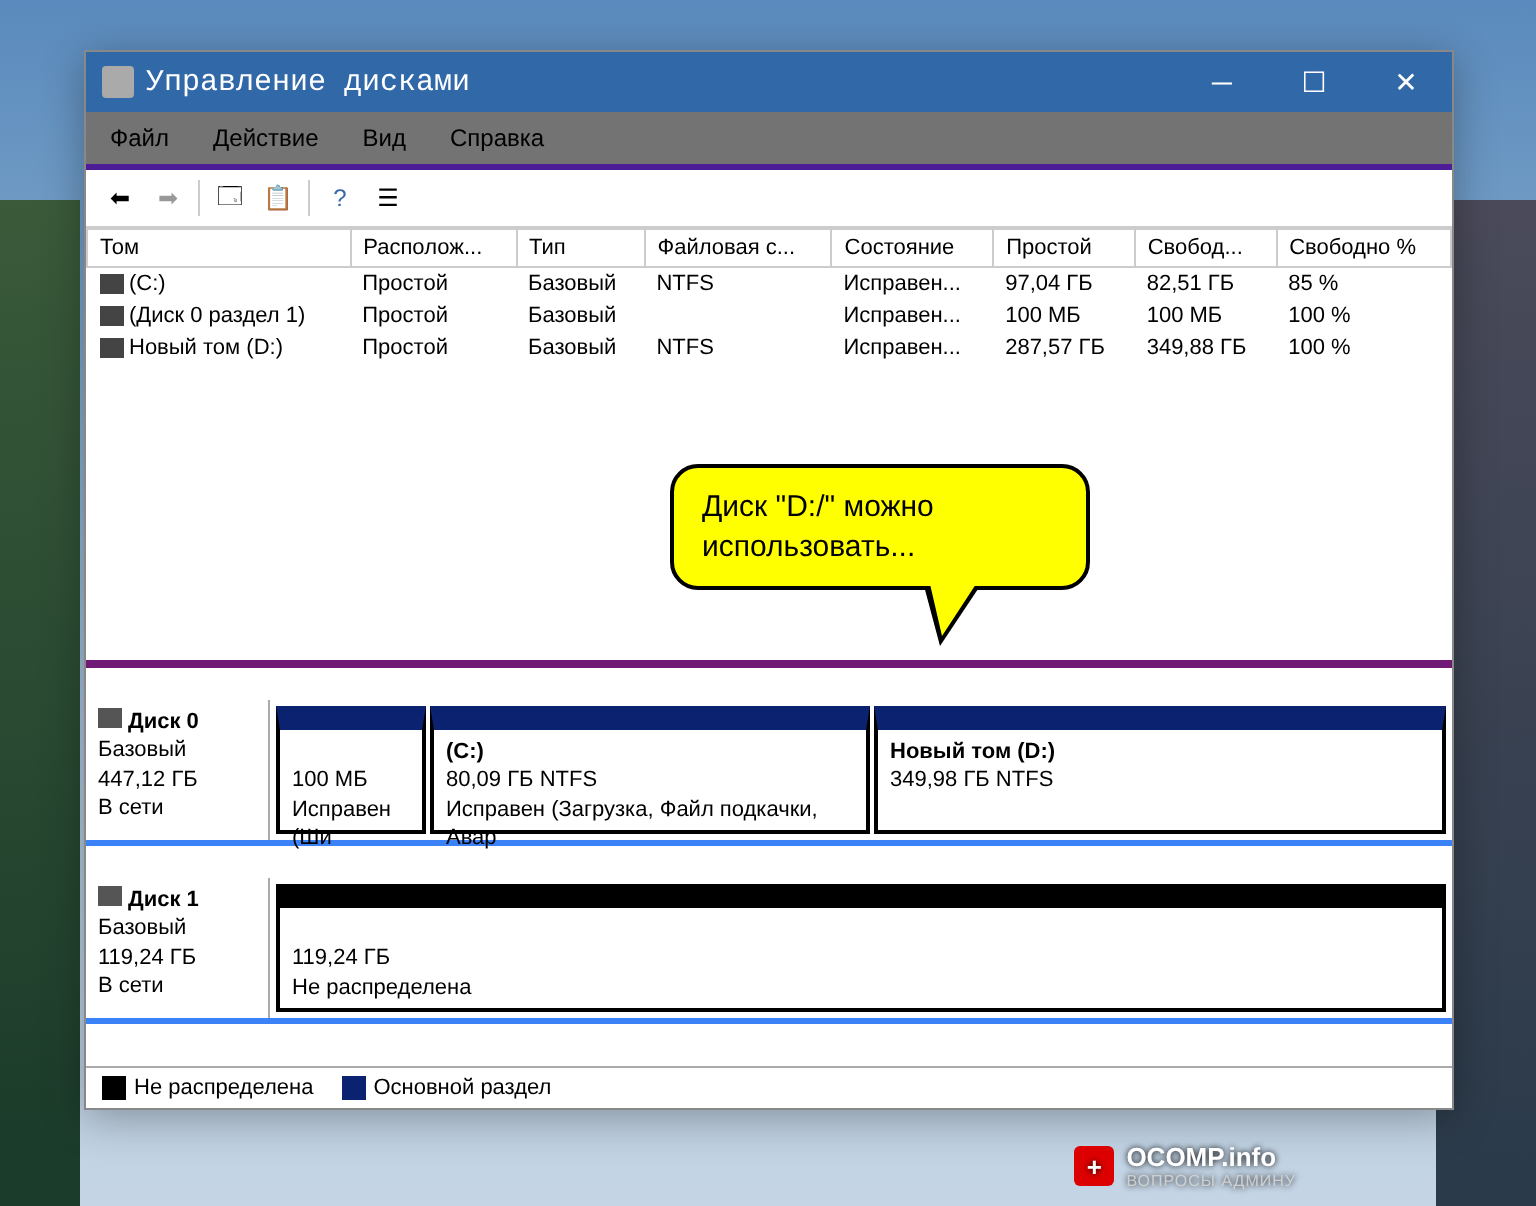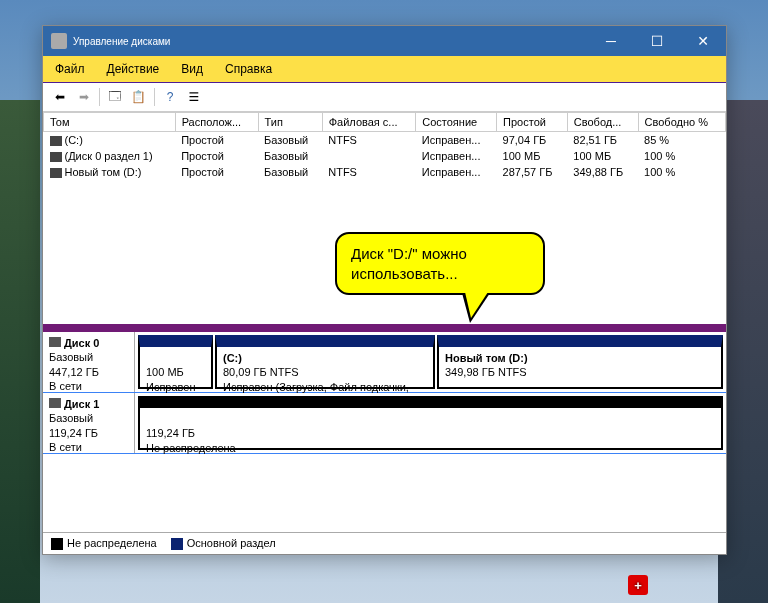--- a/index.html
+++ b/index.html
@@ -6,41 +6,41 @@
     body { font-family: "Segoe UI", Tahoma, sans-serif; font-size: 12px; background: linear-gradient(to bottom, #5a8abd 0%, #7da5c8 30%, #a5c0d8 60%, #c5d5e5 100%); width: 768px; height: 603px; position: relative; overflow: hidden; }
     
     
     body::before { content: ''; position: absolute; left: 0; top: 100px; width: 40px; height: 503px; background: linear-gradient(to bottom, #3a5a3a, #1a3a2a); z-index: 0; }
     body::after { content: ''; position: absolute; right: 0; top: 100px; width: 50px; height: 503px; background: linear-gradient(to bottom, #4a4a5a, #2a3a4a); z-index: 0; }
     
     .window { position: absolute; left: 42px; top: 25px; width: 685px; height: 530px; background: #fff; border: 1px solid #888; box-shadow: 0 4px 20px rgba(0,0,0,0.3); z-index: 10; display: flex; flex-direction: column; }
     
     .titlebar { background: #3068a8; color: #fff; height: 30px; display: flex; align-items: center; padding: 0 0 0 8px; }
     .titlebar-icon { width: 16px; height: 16px; background: #aaa; margin-right: 6px; display: inline-block; border-radius: 2px; }
-    .titlebar-title { flex: 1; font-size: 10px; }
+    .titlebar-title { flex: 1; font-size: 15px; font-family: Liberation Mono, monospace; }
     .titlebar-buttons { display: flex; height: 100%; }
     .titlebar-btn { width: 46px; height: 100%; display: flex; align-items: center; justify-content: center; color: #fff; font-size: 14px; cursor: pointer; }
     
-    .menubar { background: #fde047; border-bottom: 1px solid #4c1d95; padding: 4px 8px; display: flex; gap: 14px; }
+    .menubar { background: #737373; border-bottom: 3px solid #4c1d95; padding: 4px 8px; display: flex; gap: 14px; }
     .menu-item { padding: 2px 4px; cursor: pointer; }
     
     .toolbar { background: #fff; border-bottom: 1px solid #ccc; padding: 3px 6px; display: flex; gap: 2px; align-items: center; }
     .tb-btn { width: 22px; height: 22px; border: 1px solid transparent; display: flex; align-items: center; justify-content: center; cursor: pointer; }
     .tb-sep { width: 1px; height: 18px; background: #ccc; margin: 0 2px; }
     
     .content { flex: 1; display: flex; flex-direction: column; background: #fff; }
     
-    .table-area { flex: 0 0 220px; overflow: auto; border-bottom: 8px solid #701a75; }
+    .table-area { flex: 0 0 220px; overflow: auto; border-bottom: 4px solid #701a75; }
     table { width: 100%; border-collapse: collapse; }
     th { background: #fff; border: 1px solid #ccc; text-align: left; padding: 3px 6px; font-weight: normal; font-size: 11px; }
     td { padding: 2px 6px; font-size: 11px; white-space: nowrap; }
     .vol-icon { width: 12px; height: 10px; background: #444; display: inline-block; margin-right: 3px; vertical-align: middle; }
     
     .disk-area { flex: 1; overflow: auto; }
-    .disk-row { display: flex; border-bottom: 1px solid #3b82f6; height: 61px; }
+    .disk-row { display: flex; border-bottom: 3px solid #3b82f6; height: 73px; margin-top: 16px; }
     .disk-label { width: 92px; padding: 4px 6px; border-right: 1px solid #aaa; font-size: 11px; line-height: 1.3; }
     .disk-label .disk-icon { width: 12px; height: 10px; background: #555; display: inline-block; margin-right: 3px; }
     .disk-parts { flex: 1; display: flex; padding: 3px; gap: 2px; }
     .part { border: 2px solid #000; padding: 4px 6px; font-size: 11px; line-height: 1.3; position: relative; }
     .part.primary-header { border-top: 12px solid #0a2270; }
     
     .legend { border-top: 1px solid #aaa; padding: 4px 8px; font-size: 11px; display: flex; gap: 14px; align-items: center; }
     .legend-sw { width: 12px; height: 12px; display: inline-block; vertical-align: middle; margin-right: 4px; }
     
     .callout { position: absolute; left: 335px; top: 232px; z-index: 50; }
@@ -188,13 +188,17 @@
 
 <div class="callout">
   <div class="callout-box">
     <span>Диск "D:/" можно использовать...</span>
   </div>
   <div class="callout-tail"></div>
 </div>
 
 <div class="watermark">
   <div class="watermark-icon">+</div>
+  <div>
+    <span>OCOMP.info</span>
+    <span class="watermark-sub">ВОПРОСЫ АДМИНУ</span>
+  </div>
 </div>
 
 </body></html>

